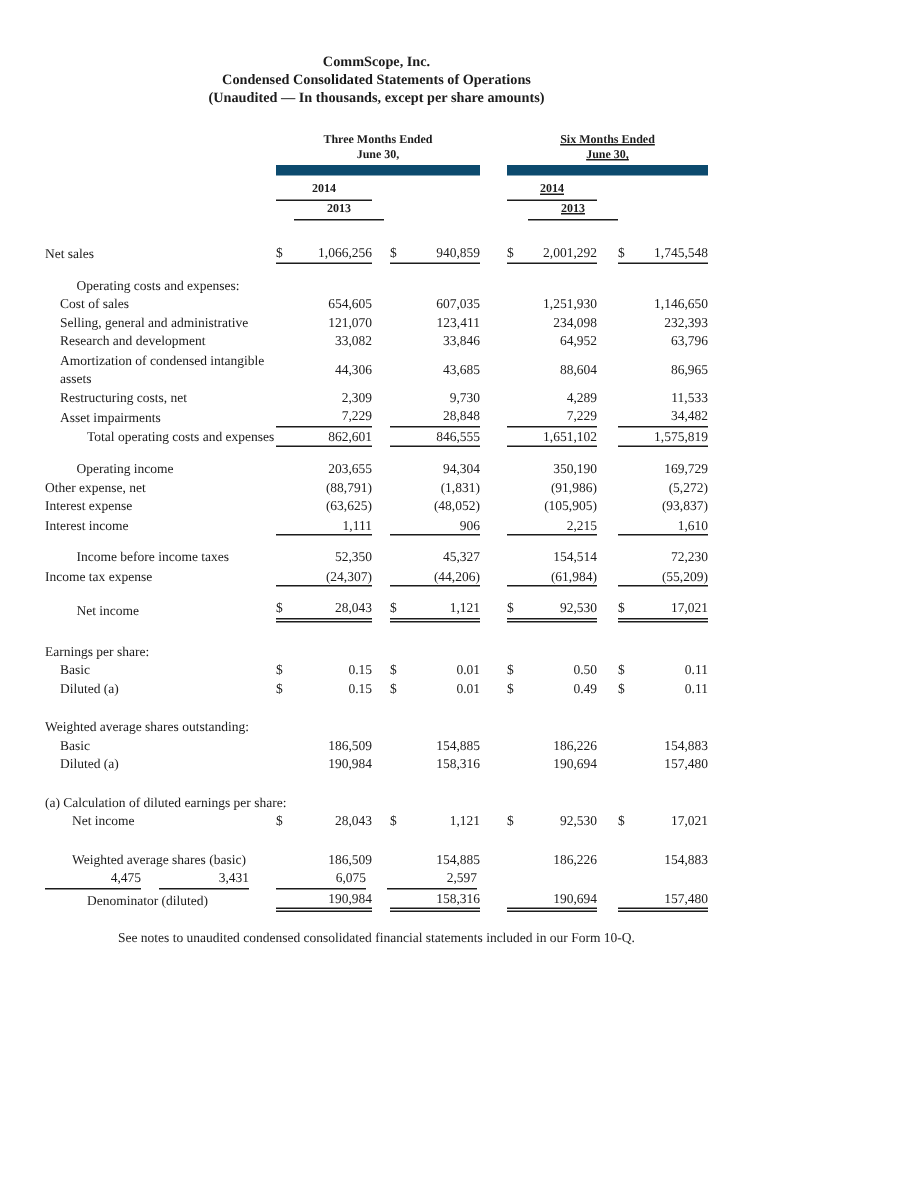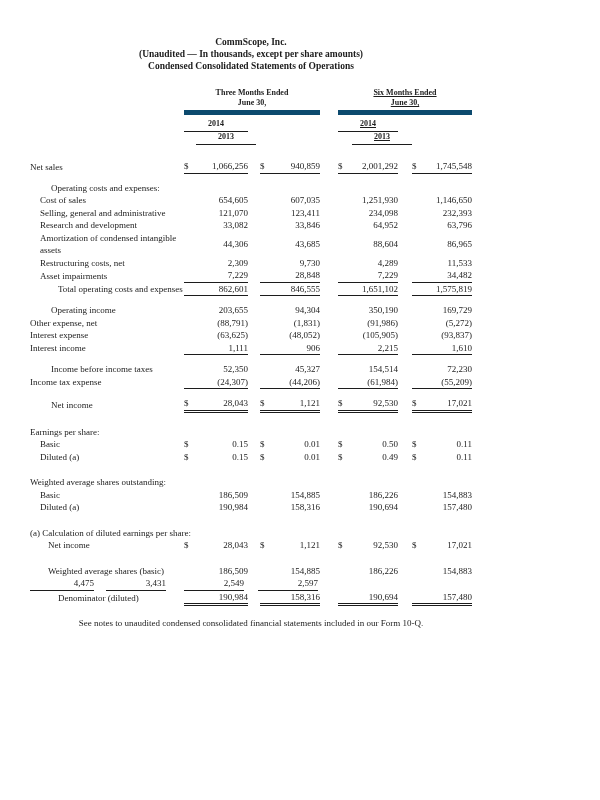--- a/index.html
+++ b/index.html
@@ -5,21 +5,21 @@
   html,body{margin:0;padding:0;background:#fff;}
   body{width:600px;height:800px;font-family:"Liberation Serif","DejaVu Serif",serif;color:#1c1c1c;}
   .page{width:496px;height:800px;box-sizing:border-box;padding:36px 24px 0 30px;}
   .title{ text-align:center;font-weight:bold;font-size:9.5px;line-height:12px;}
   
   .hdr{display:flex;margin-top:16px;font-weight:bold;font-size:8px;line-height:10px;}
   .hspacer{flex:1;}
   .hgroup.g1{width:136px;}
   .hgroup.g2{width:134px;margin-left:18px;text-decoration:underline;}
   .glabel{text-align:center;}
-  .gsub{text-align:center;border-bottom:5px solid #0c4a6e;padding-bottom:2px;}
+  .gsub{text-align:center;border-bottom:7px solid #0c4a6e;padding-bottom:2px;}
   .hyears{display:flex;margin-top:4px;flex-direction:column;}
   .hyear{text-align:center;border-bottom:1px solid #1c1c1c;padding-bottom:2px;}
   .g1 .y1{width:64px;} .g1 .y2{width:60px;margin-left:12px;}
   .g2 .y1{width:60px;} .g2 .y2{width:60px;margin-left:14px;}
   
   .tbl{margin-top:15px;font-size:9px;}
   .row{display:flex;align-items:center;line-height:12.5px;}
   .lbl{flex:1;}
   .ind1{padding-left:10px;} .ind2{padding-left:18px;} .ind3{padding-left:28px;}
   .cell{display:flex;justify-content:flex-end;box-sizing:border-box;}
@@ -30,22 +30,22 @@
   .gap{margin-top:8px;margin-left:21px;} .gap3{margin-top:13px;}
   .footer{text-align:center;font-size:9px;margin-top:12px;}
 </style>
 </head>
 <body>
 
 <div class="page">
 
   <div class="title">
     <div>CommScope, Inc.</div>
+    <div>Condensed Consolidated Statements of Operations</div>
     <div>(Unaudited — In thousands, except per share amounts)</div>
-    <div>Condensed Consolidated Statements of Operations</div>
   </div>
 
   <div class="hdr">
     <div class="hspacer"></div>
     <div class="hgroup g1">
       <div class="glabel">Three Months Ended</div>
       <div class="gsub">June 30,</div>
       <div class="hyears">
         <div class="hyear y1">2014</div>
         <div class="hyear y2">2013</div>
@@ -436,21 +436,21 @@
     </div>
 
     <div class="row">
       <div class="cell u c1">
           <span>4,475</span>
         </div>
       <div class="cell u c2">
           <span>3,431</span>
         </div>
       <div class="cell u c3">
-          <span>2,549</span>
+          <span>6,075</span>
         </div>
       <div class="cell u c4">
           <span>2,597</span>
         </div>
     </div>
 
     <div class="row">
       <div class="lbl ind3">Denominator (diluted)</div>
       <div class="cell uu c1">
           <span>190,984</span>

